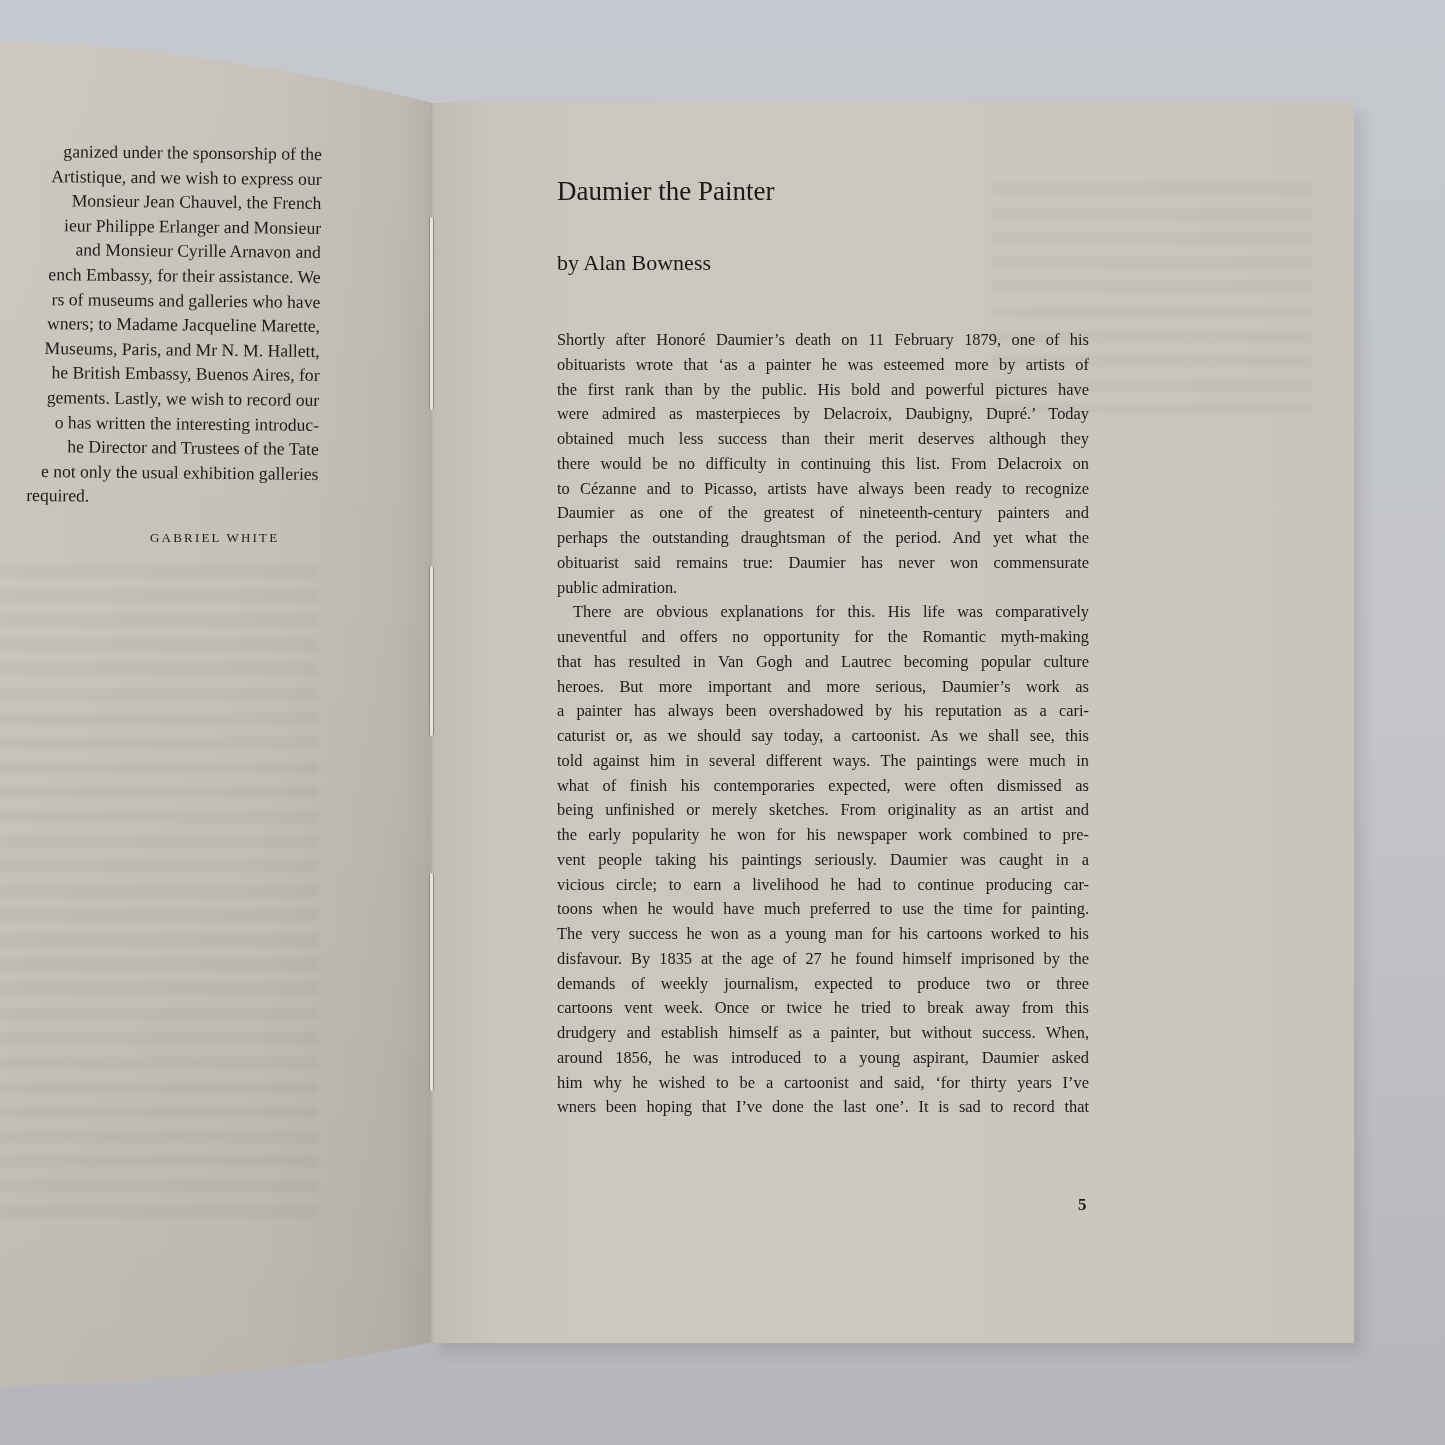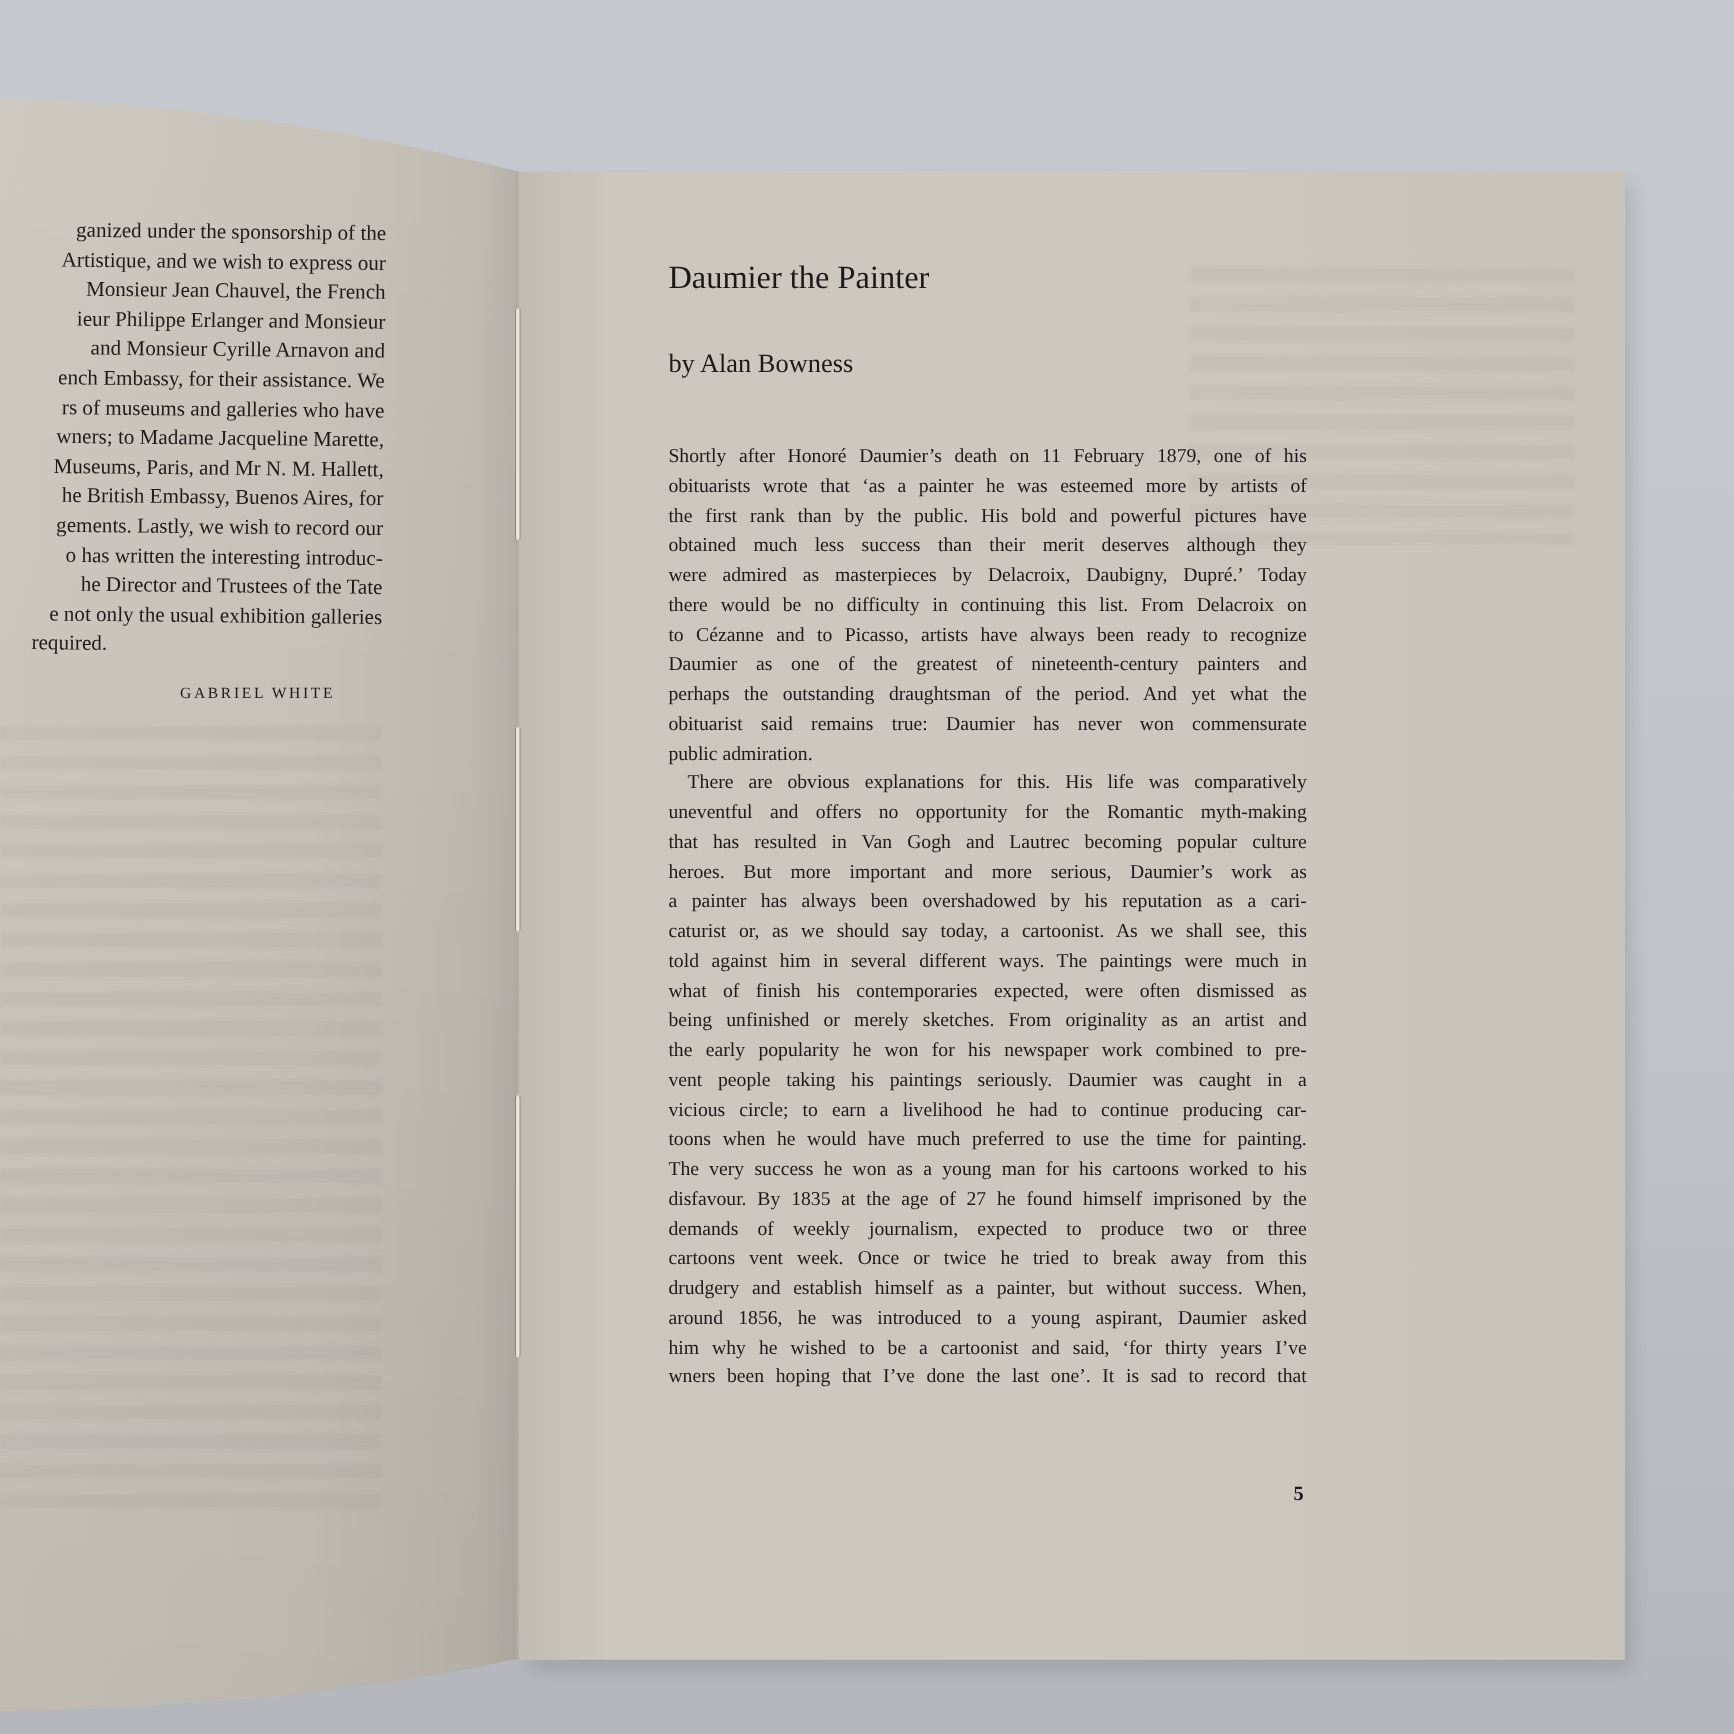--- a/index.html
+++ b/index.html
@@ -5,21 +5,21 @@
   html, body {
     margin: 0; padding: 0;
     width: 1445px; height: 1445px;
     overflow: hidden;
   }
   body {
     position: relative;
     background: linear-gradient(180deg, #c6c8cf 0%, #c3c5cb 50%, #b4b6bb 100%);
     font-family: "Liberation Serif", "DejaVu Serif", serif;
   }
-  .scene { position: absolute; inset: 0; margin-top: 40px; }
+  .scene { position: absolute; inset: 0; }
 
   
   .left-page {
     position: absolute;
     left: 0; top: 0;
     width: 432px; height: 1445px;
     background: linear-gradient(90deg, #cbc6bd 0%, #c6c1b8 60%, #bdb8af 92%, #b2ada5 100%);
     clip-path: path('M0,42 C150,44 300,70 432,103 L432,1342 C300,1372 150,1383 0,1386 Z');
   }
   .left-shade {
@@ -167,22 +167,22 @@
   </div>
   <div class="signature">GABRIEL WHITE</div>
 
   <div class="title">Daumier the Painter</div>
   <div class="byline">by Alan Bowness</div>
 
   <div class="body">
     <span class="line">Shortly after Honoré Daumier’s death on 11 February 1879, one of his</span>
     <span class="line">obituarists wrote that ‘as a painter he was esteemed more by artists of</span>
     <span class="line">the first rank than by the public. His bold and powerful pictures have</span>
+    <span class="line">were admired as masterpieces by Delacroix, Daubigny, Dupré.’ Today</span>
     <span class="line">obtained much less success than their merit deserves although they</span>
-    <span class="line">were admired as masterpieces by Delacroix, Daubigny, Dupré.’ Today</span>
     <span class="line">there would be no difficulty in continuing this list. From Delacroix on</span>
     <span class="line">to Cézanne and to Picasso, artists have always been ready to recognize</span>
     <span class="line">Daumier as one of the greatest of nineteenth-century painters and</span>
     <span class="line">perhaps the outstanding draughtsman of the period. And yet what the</span>
     <span class="line">obituarist said remains true: Daumier has never won commensurate</span>
     <span class="line last">public admiration.</span>
     <span class="line indent">There are obvious explanations for this. His life was comparatively</span>
     <span class="line">uneventful and offers no opportunity for the Romantic myth-making</span>
     <span class="line">that has resulted in Van Gogh and Lautrec becoming popular culture</span>
     <span class="line">heroes. But more important and more serious, Daumier’s work as</span>

